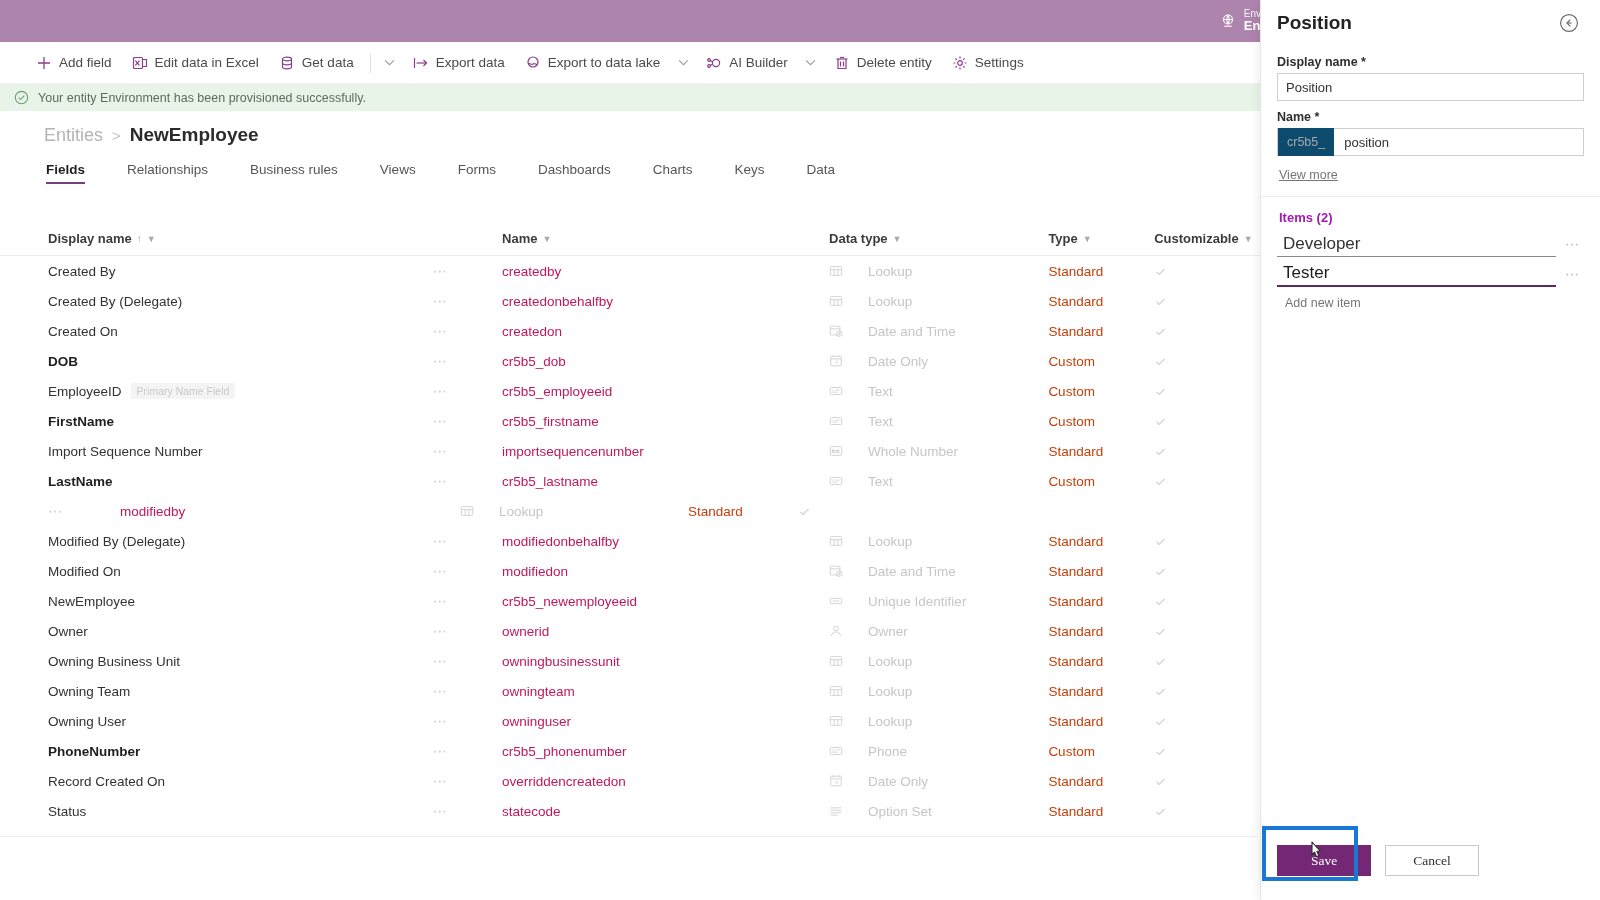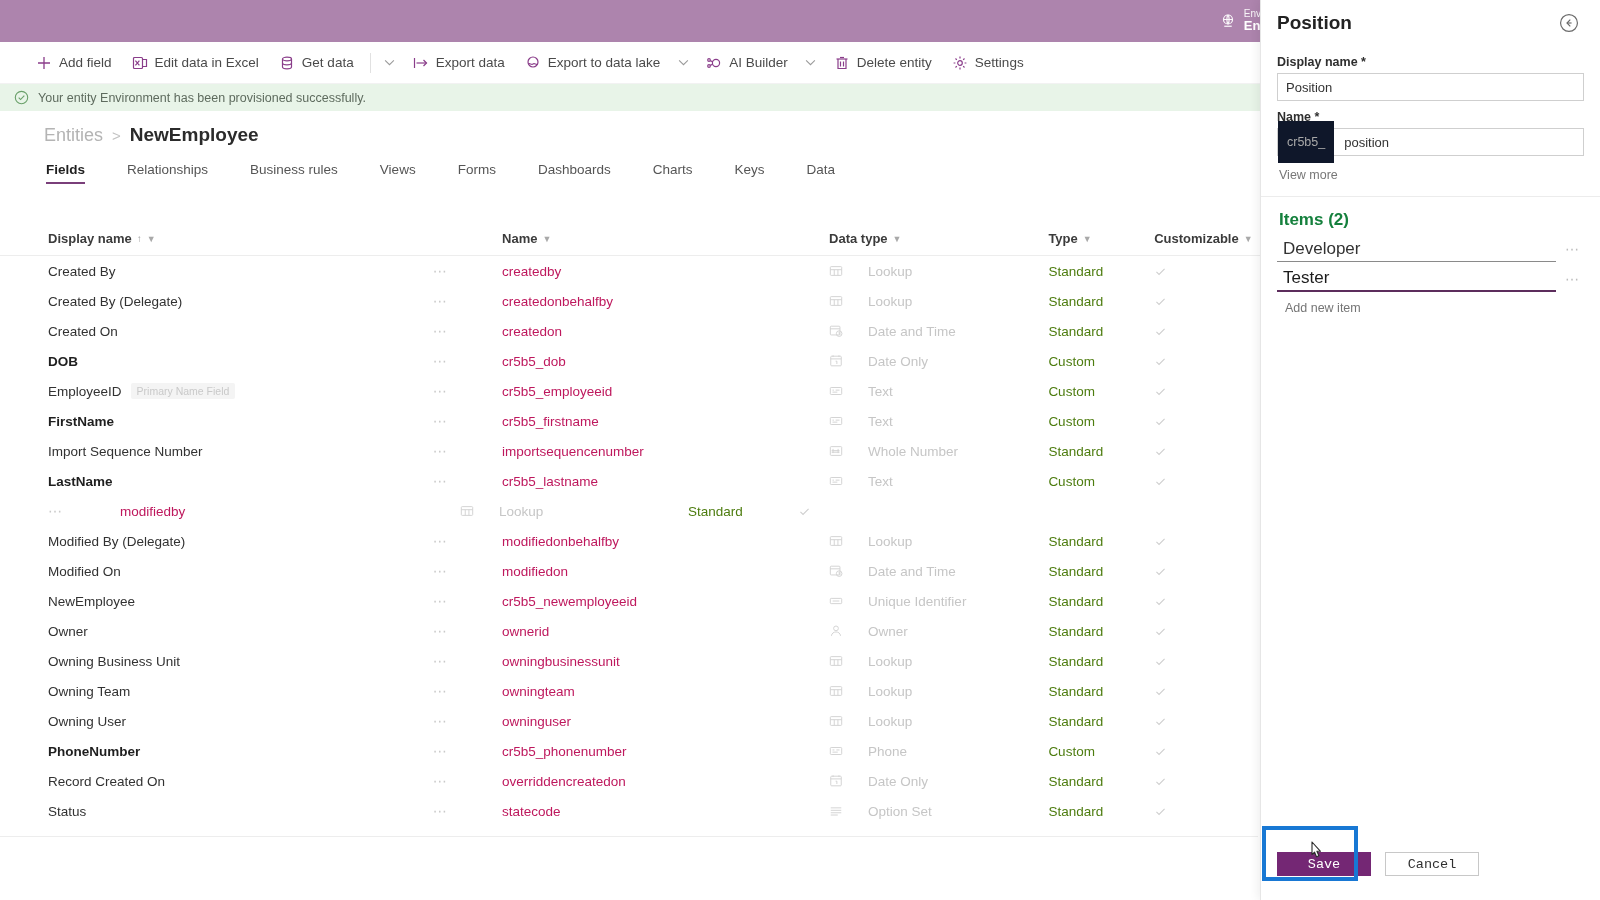--- a/index.html
+++ b/index.html
@@ -86,21 +86,21 @@
   .grid-head { height: 34px; }
   .grid-head .cell { font-size: 13px; color: #3b3b3b; font-weight: 600; display: flex; align-items: center; gap: 5px; }
   .head-underline { border-bottom: 1px solid #ededed; }
   .grid-body .grid-row { color: #2e2e2e; }
   .cell { overflow: hidden; white-space: nowrap; }
   .c-display { width: 400px; font-size: 13.5px; color: #323232; display: flex; align-items: center; gap: 9px; }
   .c-display.bold { font-weight: 700; color: #1f1f1f; }
   .c-ell { width: 72px; font-size: 14px; color: #c9c9c9; letter-spacing: 2px; cursor: pointer; }
   .c-name { width: 340px; font-size: 13.5px; color: #be185d; }
   .c-type { width: 228px; font-size: 13.5px; color: #c6c6c6; display: flex; align-items: center; gap: 25px; }
-  .c-kind { width: 110px; font-size: 13.5px; color: #4d7c0f; }
+  .c-kind { width: 110px; font-size: 13.5px; color: #c2410c; }
   .c-custz { width: 110px; font-size: 13px; color: #cfcfcf; }
   .sortcaret { font-size: 10px; color: #999; }
   .hdr-chev { font-size: 9px; color: #a9a9a9; }
   .pnf-badge {
     font-size: 10.5px; color: #c9c9c9; background: #f4f4f4;
     padding: 2px 6px; border-radius: 2px; font-weight: 400;
   }
   .dt-icon { width: 14px; height: 14px; color: #d2d2d2; display:block; flex: none; }
   .chk { width: 13px; height: 13px; color: #cfcfcf; display:block; }
   .grid-footer-rule { position: absolute; left: 0; top: 836px; width: 1258px; height: 1px; background: #ededed; }
@@ -117,45 +117,45 @@
   .panel-body { padding: 4px 16px 0 16px; }
   .fld-label { font-size: 12.5px; color: #2f2f2f; font-weight: 600; margin: 9px 0 4px; }
   .req { color: #2f2f2f; }
   .txt-input {
     width: 100%; height: 28px; border: 1px solid #cfcfcf; background: #fff;
     font-size: 13px; color: #333; padding: 0 8px;
     font-family: "Liberation Sans", sans-serif;
   }
   .prefix-row { display: flex; align-items: center; width: 100%; height: 28px; border: 1px solid #cfcfcf; background:#fff; }
   .prefix-chip {
-    background: #0f172a; color: #a8a8a8; font-size: 12.5px;
-    height: 42px; display: flex; align-items: center; padding: 12px 9px; margin: 0 0 0 0;
+    background: #0c4a6e; color: #a8a8a8; font-size: 12.5px;
+    height: 28px; display: flex; align-items: center; padding: 12px 9px; margin: 0 0 0 0;
   }
   .prefix-input { flex: 1; border: none; outline: none; height: 26px; font-size: 13px; color: #333; padding: 0 10px;
     font-family: "Liberation Sans", sans-serif; background: transparent; }
-  .viewmore { font-size: 12.5px; color: #777; margin: 12px 0 0 2px; cursor: pointer; }
+  .viewmore { font-size: 12.5px; color: #777; margin: 12px 0 0 2px; cursor: pointer; text-decoration: underline; }
   .panel-divider { height: 1px; background: #ececec; margin: 14px -16px 0 -16px; }
-  .items-title { font-size: 17px; font-weight: 700; color: #15803d; margin: 13px 0 6px 2px; }
+  .items-title { font-size: 13px; font-weight: 700; color: #a21caf; margin: 13px 0 6px 2px; }
   .item-row { display: flex; align-items: center; gap: 6px; margin-bottom: 4px; }
   .item-input {
     flex: 1; border: none; border-bottom: 1px solid #8a8a8a; background: transparent;
     height: 26px; font-size: 17px; color: #333; padding: 0 6px;
     font-family: "Liberation Sans", sans-serif;
   }
   .item-input.focused { border-bottom: 2px solid #5c2d5c; color: #1c1c1c; }
   .item-ell { font-size: 14px; color: #bcbcbc; letter-spacing: 2px; cursor: pointer; padding: 0 3px; }
   .add-item { font-size: 12.5px; color: #757575; margin: 9px 0 0 8px; cursor: pointer; }
 
   
   .panel-footer { position: absolute; left: 0; bottom: 0; width: 340px; padding: 18px 16px 24px 16px; }
   .btn-row { display: flex; align-items: center; gap: 14px; }
   .btn {
-    height: 24px; min-width: 94px; font-size: 13.5px; cursor: pointer;
+    height: 31px; min-width: 94px; font-size: 13.5px; cursor: pointer;
     display: flex; align-items: center; justify-content: center;
-    font-family: Liberation Mono, monospace;
+    font-family: Liberation Serif, serif;
   }
   .btn-primary { background: #742774; color: #fff; border: 1px solid #742774; }
   .btn-secondary { background: #fff; color: #2f2f2f; border: 1px solid #c8c8c8; }
   .highlight-box {
     position: absolute; left: 1262px; top: 826px; width: 96px; height: 55px;
     border: 4px solid #1878d4; background: transparent; pointer-events: none;
   }
   .cursor-ptr { position: absolute; left: 1306px; top: 840px; width: 20px; height: 26px; pointer-events: none; }
 </style>
 </head>

